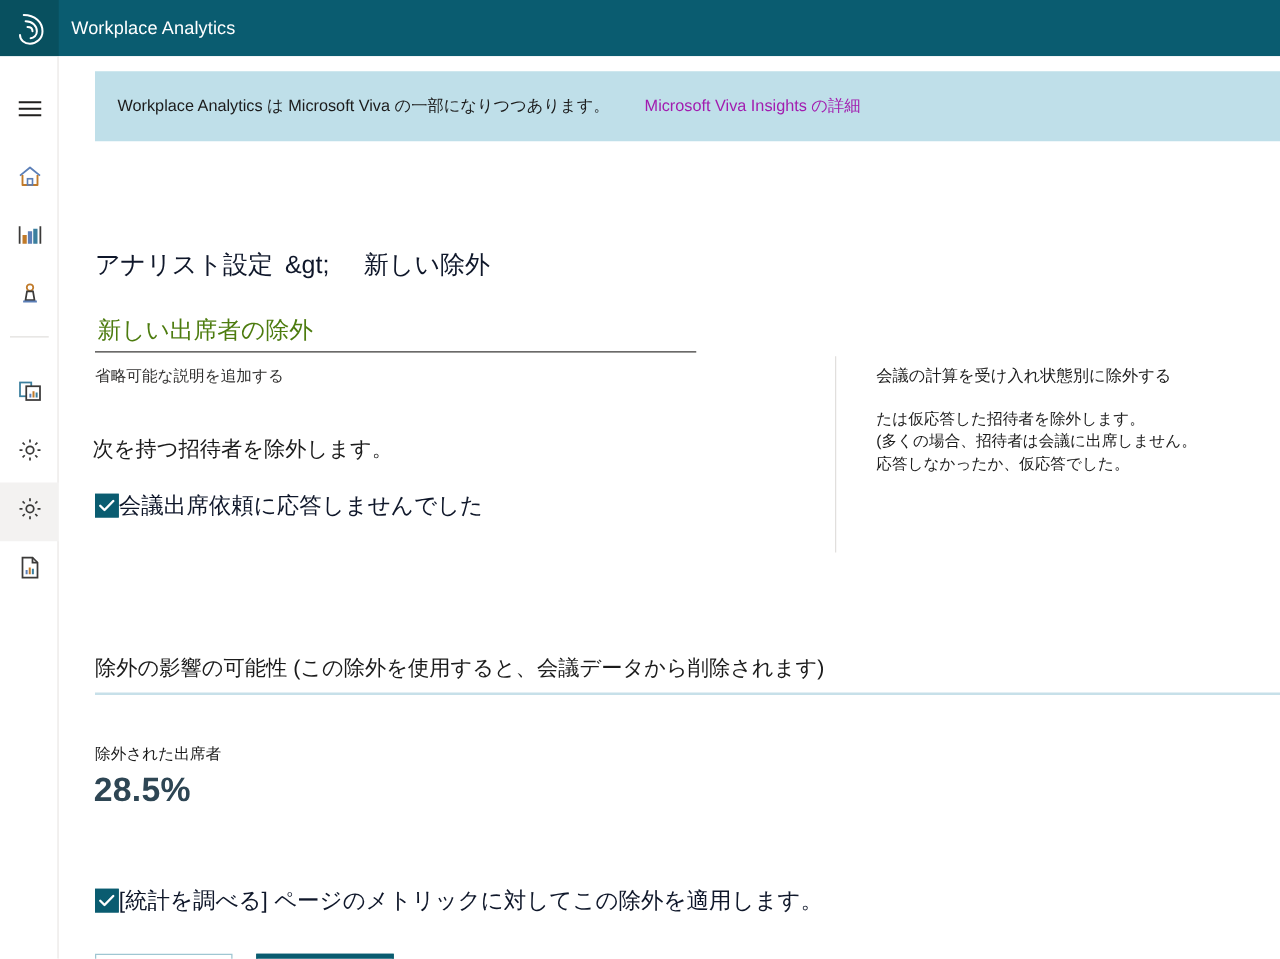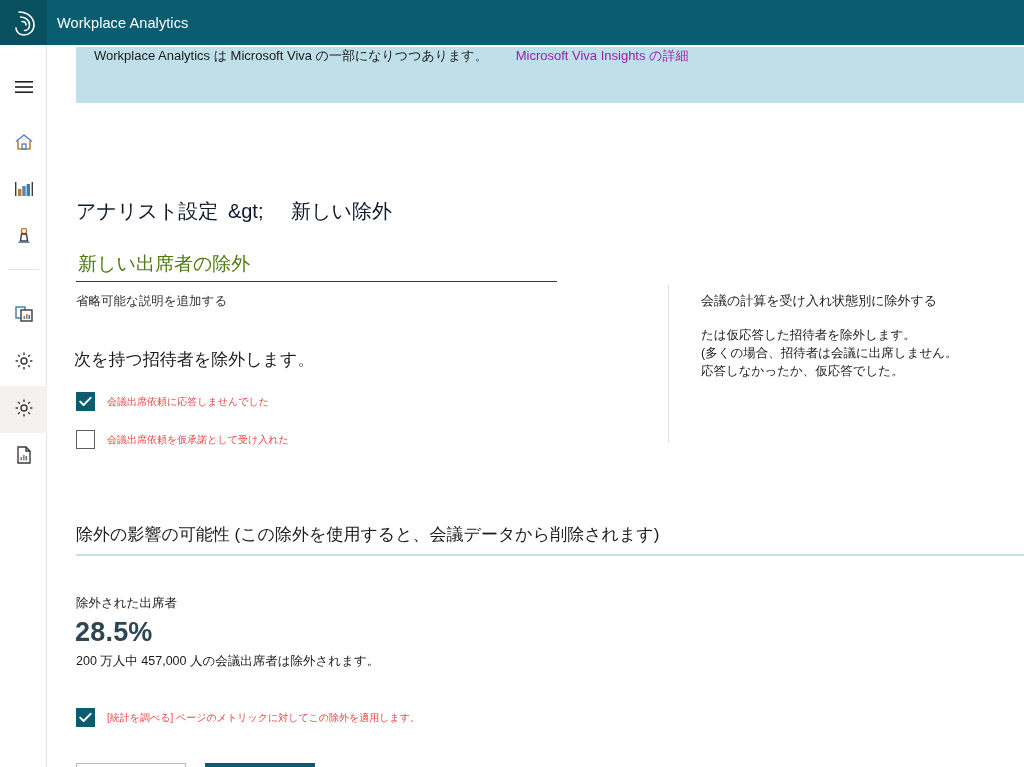--- a/index.html
+++ b/index.html
@@ -56,24 +56,24 @@
   .rail-spacer-b { height: 10px; }
 
   
   .content {
     position: absolute; top: 45px; left: 47px;
     width: 977px; height: 722px;
     background: #ffffff;
   }
 
   .banner {
-    position: absolute; top: 2px; left: 29px;
+    position: absolute; top: 12px; left: 29px;
     width: 948px; height: 56px;
     background: #bfdfe9;
-    display: flex; align-items: flex-start;
+    display: flex; align-items: center;
     padding-left: 18px;
     font-size: 13px;
     color: #1b1b1b;
   }
   .banner-link {
     margin-left: 28px;
     color: #a21caf;
     text-decoration: none;
     cursor: pointer;
   }
@@ -125,23 +125,22 @@
     background: #ffffff;
     flex: 0 0 19px;
     display: flex; align-items: center; justify-content: center;
   }
   .cbox.checked {
     background: #0a5c70;
     border-color: #0a5c70;
   }
   .cbox svg { display: block; }
   .cb-label {
-    margin-left: 12px;
-    font-size: 10px;
-    color: #ef4444;
+    font-size: 18px;
+    color: #0f172a;
   }
 
   .vdivider {
     position: absolute; left: 621px; top: 240px;
     width: 1px; height: 157px;
     background: #e1dfdd;
   }
 
   .info-panel {
     position: absolute; left: 654px; top: 247px;
@@ -346,42 +345,37 @@
 
     <div class="cb-row r1">
       <span class="cbox checked">
         <svg width="13" height="11" viewBox="0 0 13 11" aria-hidden="true">
           <path d="M1.2 5.6 L4.6 9 L11.6 1.8" fill="none" stroke="#ffffff" stroke-width="1.9" stroke-linecap="round" stroke-linejoin="round"></path>
         </svg>
       </span>
       <span class="cb-label">会議出席依頼に応答しませんでした</span>
     </div>
 
-    <div class="cb-row r2">
-      <span class="cbox"></span>
-      <span class="cb-label">会議出席依頼を仮承諾として受け入れた</span>
-    </div>
 
     <div class="vdivider"></div>
 
     <div class="info-panel">
       <div class="info-title">会議の計算を受け入れ状態別に除外する</div>
       <div class="info-body">
         <div>たは仮応答した招待者を除外します。</div>
         <div>(多くの場合、招待者は会議に出席しません。</div>
         <div>応答しなかったか、仮応答でした。</div>
       </div>
     </div>
 
     <div class="impact-head">除外の影響の可能性 (この除外を使用すると、会議データから削除されます)</div>
     <div class="impact-rule"></div>
 
     <div class="metric-label">除外された出席者</div>
     <div class="metric-value">28.5%</div>
-    <div class="metric-sub">200 万人中 457,000 人の会議出席者は除外されます。</div>
 
     <div class="cb-row r3">
       <span class="cbox checked">
         <svg width="13" height="11" viewBox="0 0 13 11" aria-hidden="true">
           <path d="M1.2 5.6 L4.6 9 L11.6 1.8" fill="none" stroke="#ffffff" stroke-width="1.9" stroke-linecap="round" stroke-linejoin="round"></path>
         </svg>
       </span>
       <span class="cb-label">[統計を調べる] ページのメトリックに対してこの除外を適用します。</span>
     </div>
 

